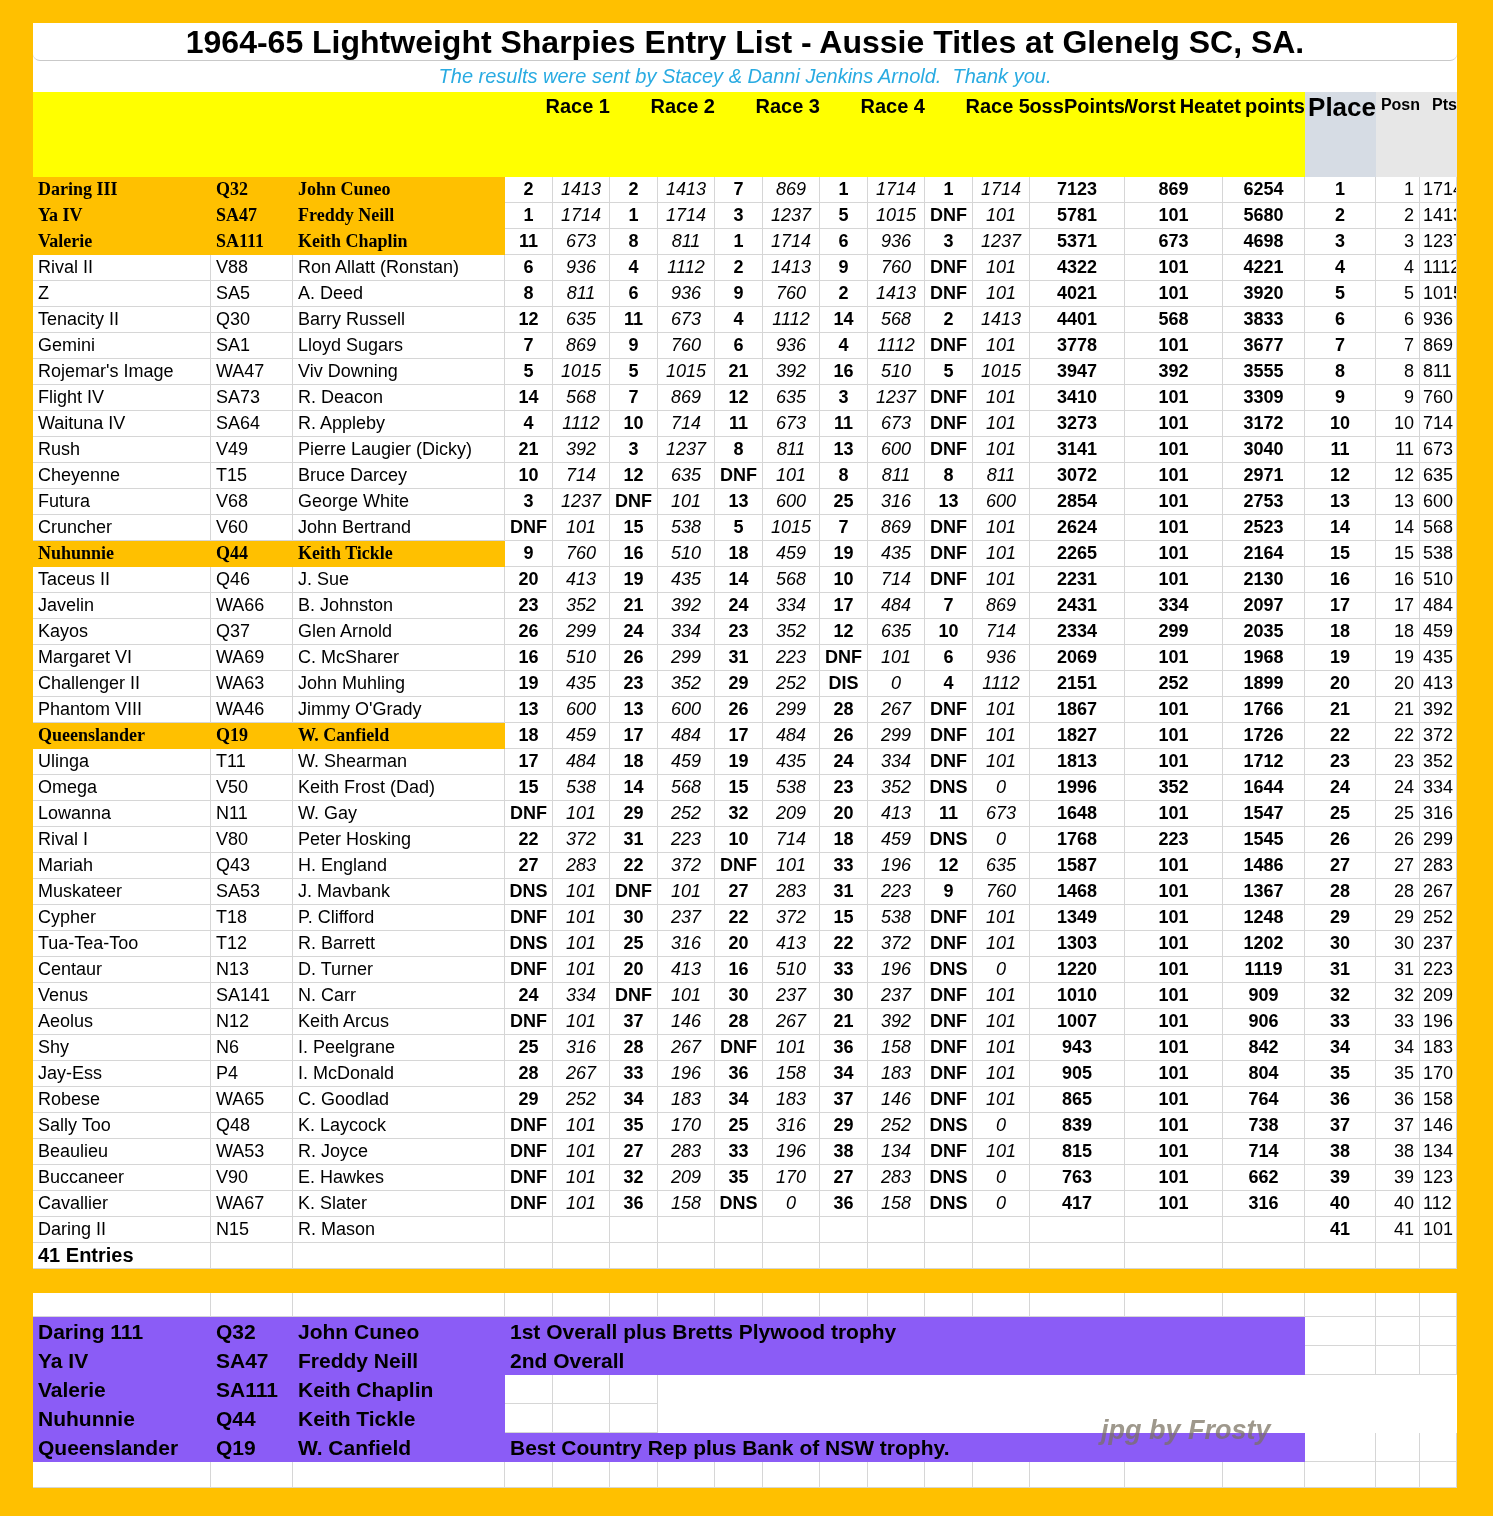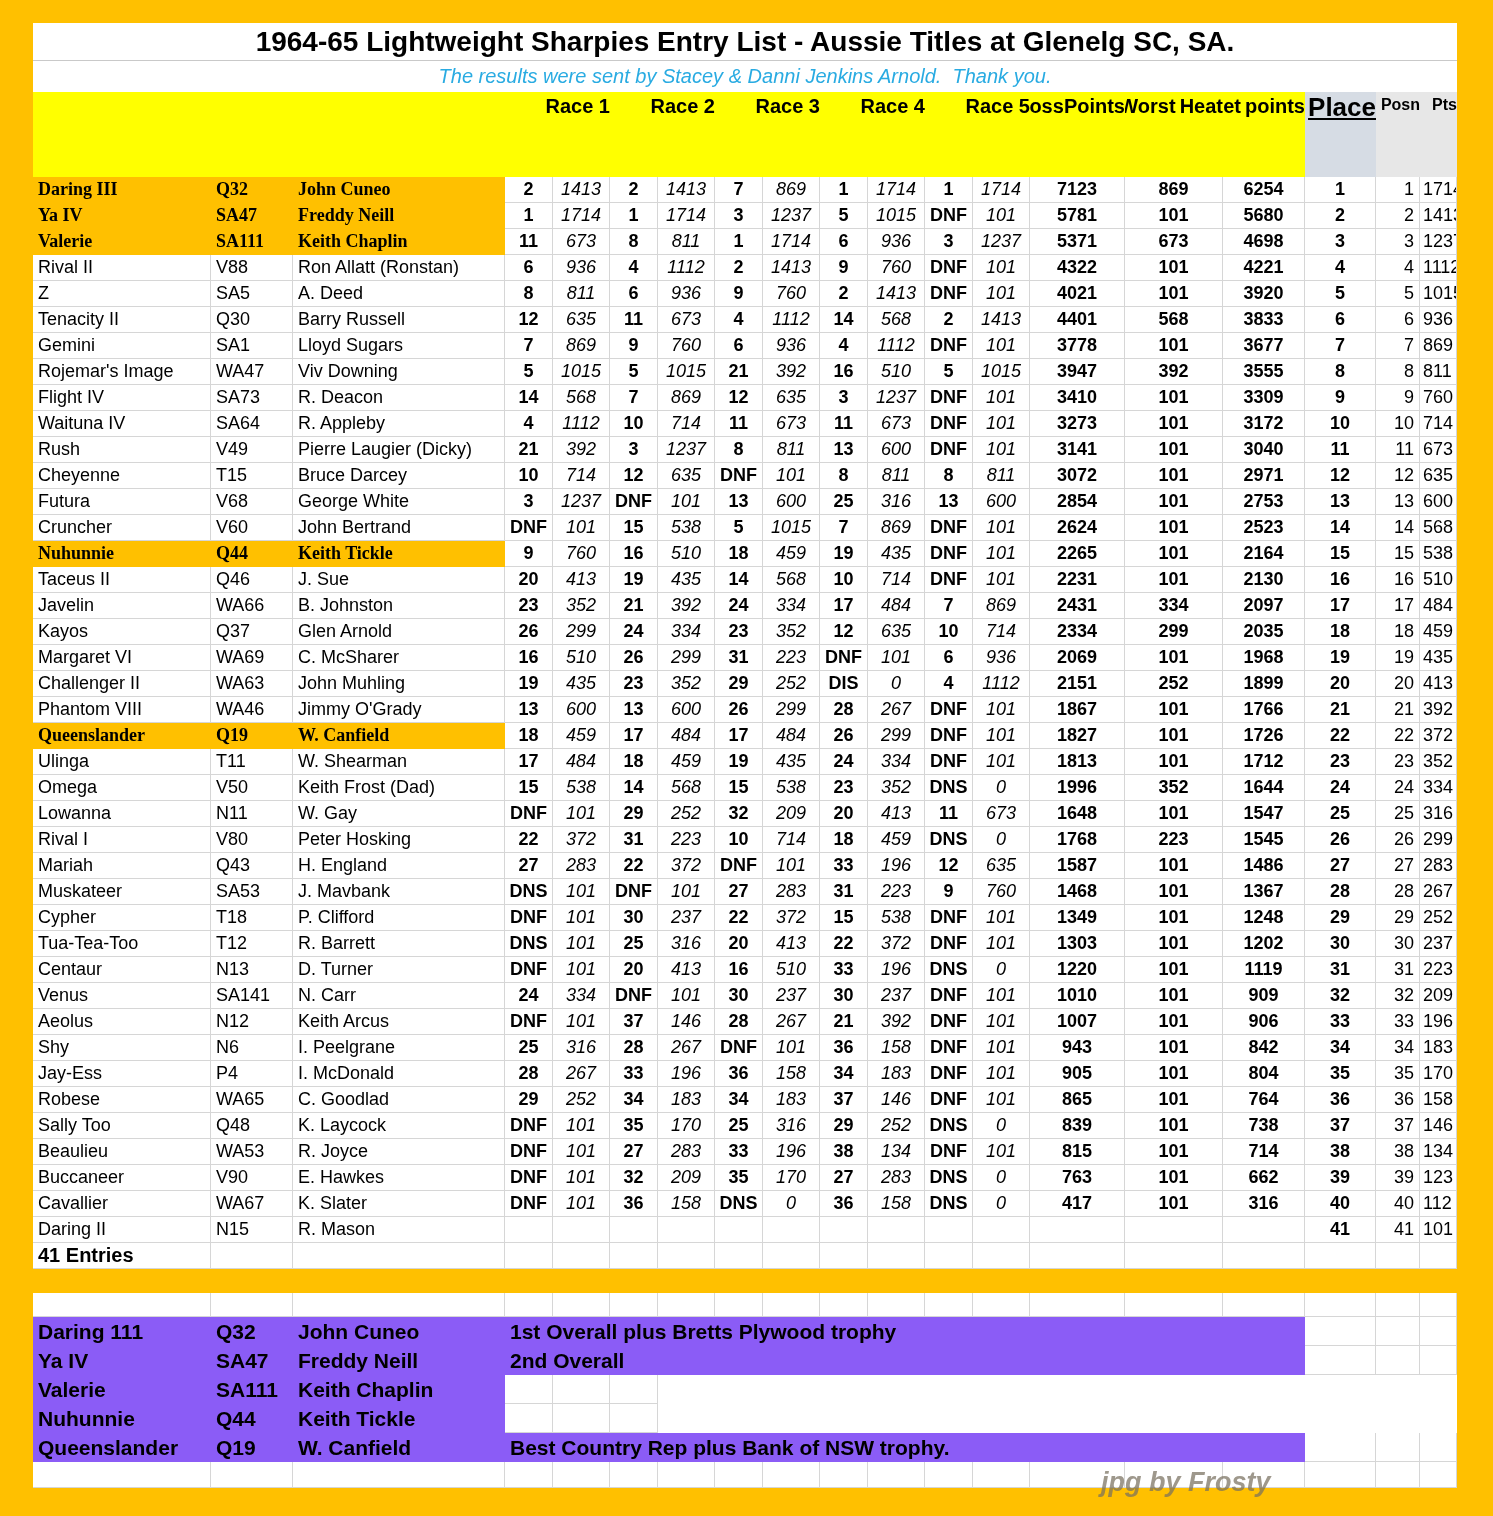--- a/index.html
+++ b/index.html
@@ -1,32 +1,32 @@
 <!DOCTYPE html>
 <html><head>
 <meta charset="utf-8">
 <style>
   html,body{margin:0;padding:0;background:#888;}
   *{box-sizing:border-box;}
   .frame{position:relative;width:1493px;height:1516px;background:#FFC000;
          font-family:"Liberation Sans","DejaVu Sans",sans-serif;color:#000;}
   .sheet{position:absolute;left:33px;top:23px;width:1424px;height:1465px;background:#fff;}
 
-  .title-row{height:38px;line-height:38px;text-align:center;font-size:28px;font-weight:bold;
-             border-bottom:1px solid #c9c9c9;white-space:pre;overflow:hidden;}
+  .title-row{height:38px;line-height:38px;text-align:center;font-size:32px;font-weight:bold;
+             border-bottom:1px solid #c9c9c9;white-space:pre;overflow:hidden;border-radius:7px;}
   .subtitle-row{height:31px;line-height:31px;text-align:center;font-size:20px;font-weight:normal;
                 font-style:italic;color:#29ABE2;white-space:pre;overflow:hidden;}
 
   .cols{display:grid;grid-template-columns:178px 82px 212px 48px 57px 48px 57px 48px 57px 48px 57px 48px 57px 95px 98px 82px 71px 44px 37px;}
 
   
   .hdr{height:85px;font-weight:bold;font-size:20px;}
   .hcell{display:flex;justify-content:flex-end;overflow:hidden;}
   .yellow{background:#FFFF00;}
-  .peri{background:#D6DCE4;text-decoration:underline;}
+  .peri{background:#D6DCE4;}
   .lgray{background:#E7E7E7;}
   .hline{line-height:28px;height:28px;white-space:nowrap;}
   .hc{text-align:center;}
   .hl-left{padding-left:4px;}
   .place-hdr{font-size:26px;line-height:30px;height:30px;text-align:center;}
   .small-hdr{font-size:16px;line-height:26px;height:26px;text-align:center;}
 
   
   .row{height:26px;}
   .row .c{border-right:1px solid #d6d6d6;border-bottom:1px solid #d6d6d6;
@@ -47,21 +47,21 @@
   .filler-row{height:24px;}
   .filler-row .c, .bottom-row .c{border-right:1px solid #d6d6d6;border-bottom:1px solid #d6d6d6;height:100%;}
   .bottom-row{height:26px;}
 
   .sum-row{height:29px;font-size:21px;font-weight:bold;}
   .sum-row .c{overflow:hidden;white-space:nowrap;line-height:29px;padding:0 3px;}
   .sum-orange{background:#8b5cf6;}
   .sum-award{grid-column:4 / 17;}
   .sum-white{border-right:1px solid #d6d6d6;border-bottom:1px solid #d6d6d6;}
 
-  .watermark{position:absolute;left:1068px;top:1444px;font-size:27px;font-weight:bold;font-style:italic;
+  .watermark{position:absolute;left:1068px;top:1392px;font-size:27px;font-weight:bold;font-style:italic;
              color:rgba(120,112,96,0.72);pointer-events:none;}
 </style>
 </head>
 <body>
 
 <div class="frame">
   <div class="sheet">
 
     <div class="title-row">1964-65 Lightweight Sharpies Entry List - Aussie Titles at Glenelg SC, SA.</div>
     <div class="subtitle-row">The results were sent by Stacey &amp; Danni Jenkins Arnold.  Thank you.</div>

